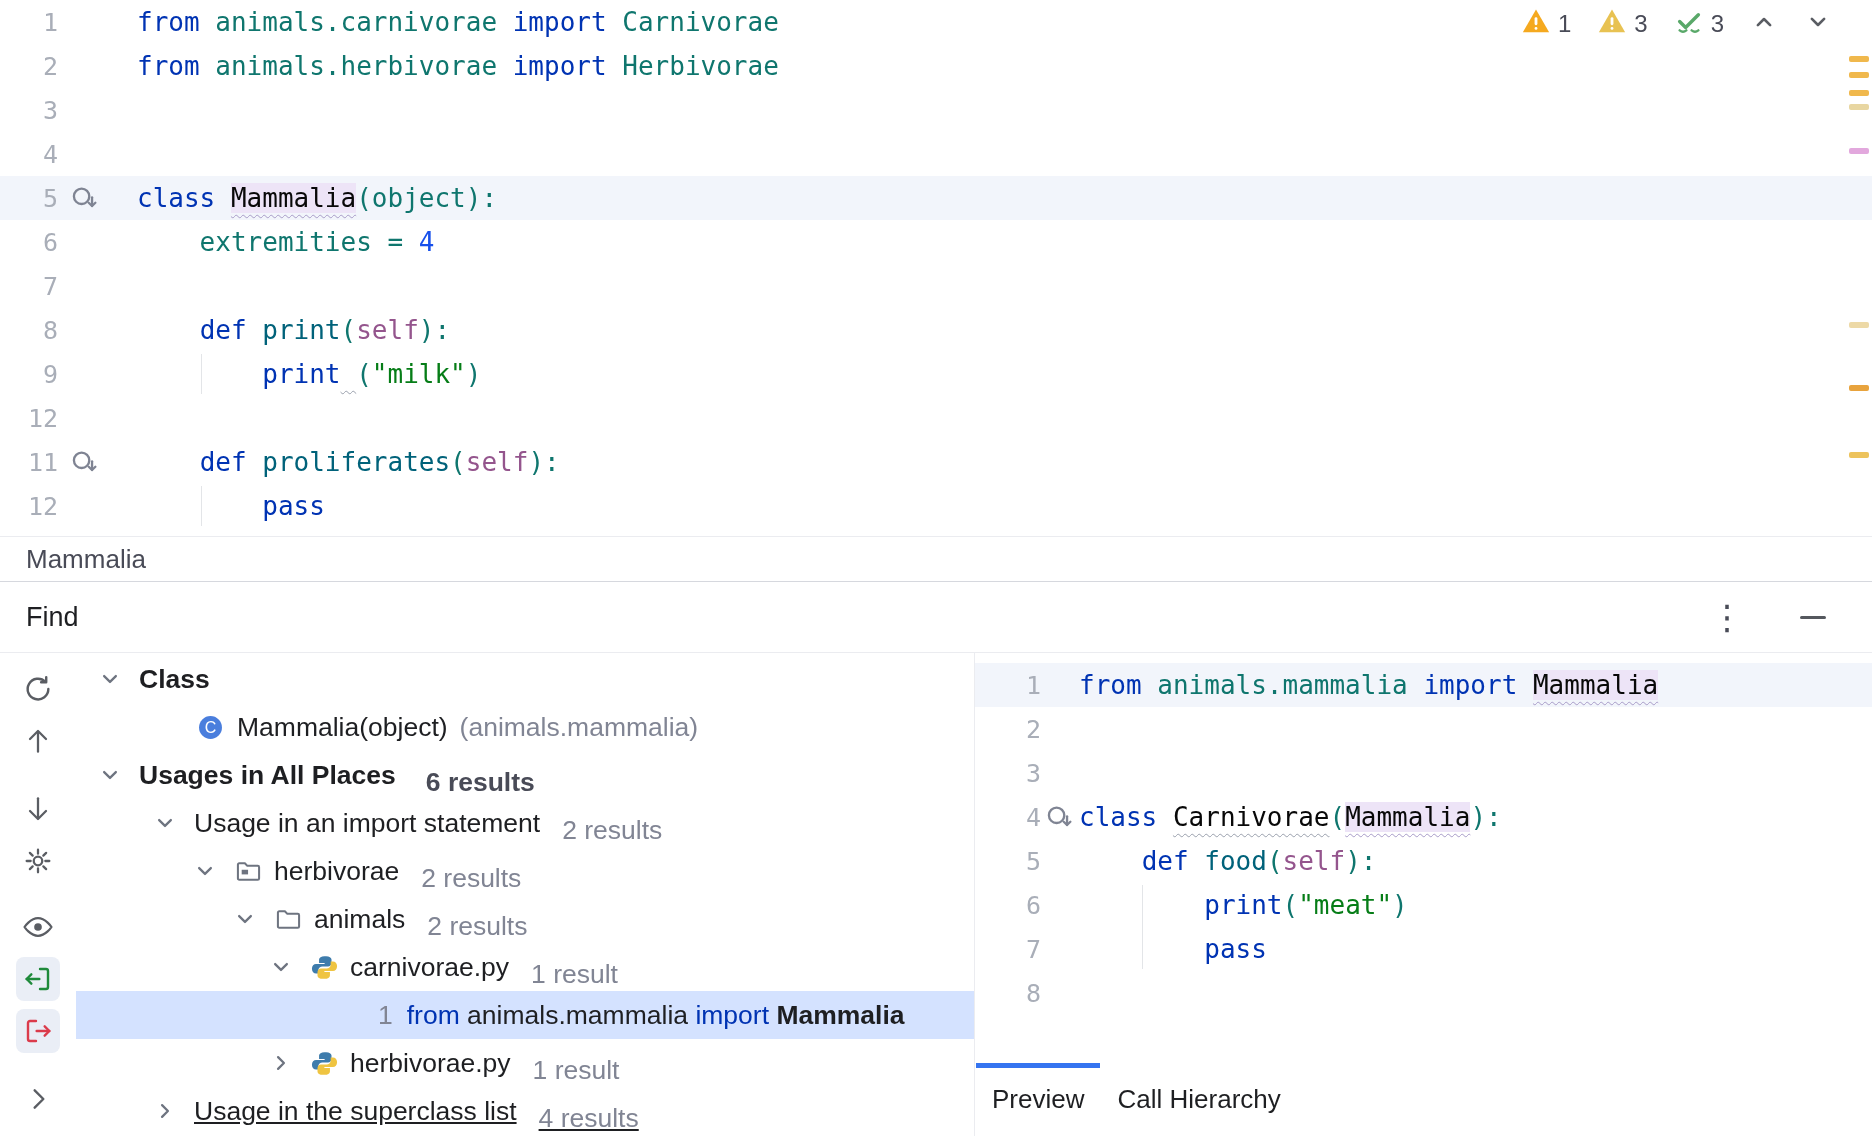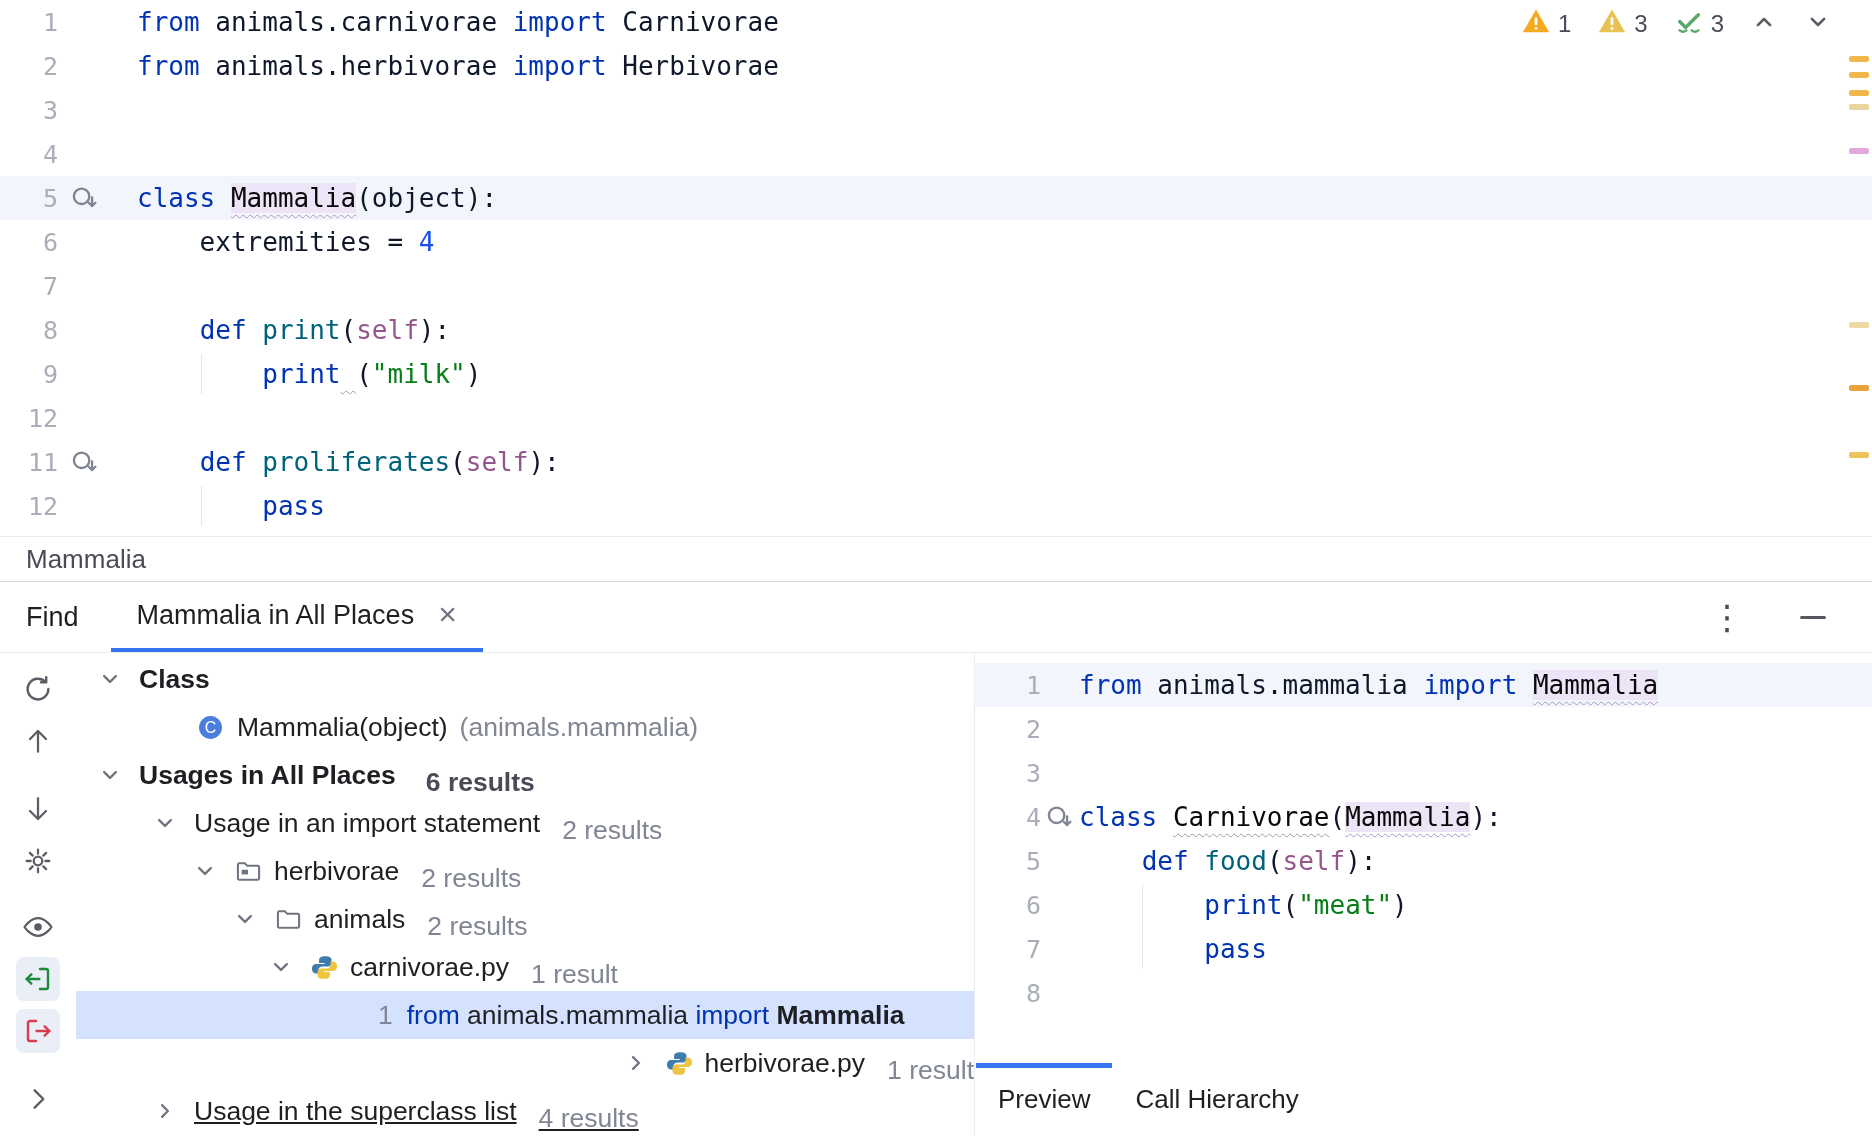--- a/index.html
+++ b/index.html
@@ -14,21 +14,21 @@
   .gutter { flex-shrink:0; display:flex; align-items:center; height:100%; }
   #editor .gutter { width:137px; }
   #editor .lnum { width:58px; text-align:right; }
   .lnum { color:#A9AEB8; font-size:25px; }
   .gicon { display:flex; align-items:center; }
   #editor .gicon { width:40px; margin-left:12px; }
   .code-text { display:flex; align-items:center; }
   .code-text span { white-space:pre; }
 
   .tk-kw  { color:#0033B3; }
-  .tk-pl  { color:#0f172a; }
+  .tk-pl  { color:#0f766e; }
   .tk-fn  { color:#00627A; }
   .tk-slf { color:#94558D; }
   .tk-str { color:#067D17; }
   .tk-num { color:#1750EB; }
   .tk-bold{ color:#1E1F22; font-weight:700; }
   .tk-hl  { color:#080808; background:#EDE4F7;
             text-decoration-line:underline; text-decoration-style:wavy;
             text-decoration-color:#A89CC8; text-decoration-thickness:1px; text-underline-offset:7px; }
   .tk-ty, .tk-sq { color:#080808;
             text-decoration-line:underline; text-decoration-style:wavy;
@@ -78,21 +78,21 @@
   .usage-linenum { color:#818594; margin-right:14px; }
   .usage-text .tk-pl { color:#1E1F22; }
 
   
   #preview-pane { flex:1; position:relative; overflow:hidden; }
   #preview-lines { padding-top:10px; }
   #preview-pane .gutter { width:104px; }
   #preview-pane .lnum { width:66px; text-align:right; }
   #preview-pane .gicon { width:32px; margin-left:4px; }
   #preview-tabs { position:absolute; left:0; right:0; bottom:0; height:73px; display:flex; align-items:stretch; }
-  .pv-tab { position:relative; display:flex; align-items:center; padding:0 22px; margin-left:1px;
+  .pv-tab { position:relative; display:flex; align-items:center; padding:0 16px; margin-left:1px;
             font-size:26px; color:#1E1F22; }
   .pv-tab.active::before { content:""; position:absolute; top:0; left:0; right:0; height:5px; background:#3574F0; }
 </style>
 </head>
 <body>
 
 <div id="app">
 
   <section id="editor">
     <div id="main-lines">
@@ -289,24 +289,20 @@
       </div>
   </section>
 
   <div id="breadcrumbs">
     <span>Mammalia</span>
   </div>
 
   <section id="find-panel">
     <header id="find-header">
       <span id="find-title">Find</span>
-      <div id="find-tab">
-        <span class="tab-label">Mammalia in All Places</span>
-        <span class="tab-close">×</span>
-      </div>
       <div id="header-actions">
         <span id="kebab">⋮</span>
         <span id="minimize"></span>
       </div>
     </header>
 
     <div id="find-body">
       <div id="find-toolbar">
           <div class="tb-btn" style="margin-top: 0px;">
             <svg width="34" height="34" viewBox="0 0 24 24" fill="none" stroke-linecap="round" stroke-linejoin="round" stroke="#5A5D63" stroke-width="1.7">
@@ -436,21 +432,21 @@
                 <path d="M12.1 21.4c2.5 0 4.4-1 4.4-2.8v-2.8h-4.6v-.9H19c1.9 0 3.4-1.5 3.4-3.9S20.9 7.1 19 7.1h-1.9v2.6c0 1.8-1.6 3.2-3.4 3.2H9.1c-1.5 0-2.9 1.3-2.9 2.9v2.8c0 1.8 1.9 2.8 4.4 2.8z" fill="#EFC441"></path>
               </svg>
             </span>
             <span class="tree-label">carnivorae.py</span>
             <span class="tree-count">1 result</span>
           </div>
           <div class="tree-row selected" style="padding-left: 302px;">
             <span class="usage-linenum">1</span>
             <span class="usage-text"><span class="tk-kw">from</span><span class="tk-pl"> animals.mammalia </span><span class="tk-kw">import</span><span class="tk-pl"> </span><span class="tk-bold">Mammalia</span></span>
           </div>
-          <div class="tree-row" style="padding-left: 192px; justify-content: flex-end;">
+          <div class="tree-row" style="padding-left: 192px;">
             <span class="chev">
               <svg width="26" height="26" viewBox="0 0 16 16" fill="none" stroke-linecap="round" stroke-linejoin="round" stroke="#6E7480" stroke-width="1.4">
                 <path d="M6.2 4.4 9.8 8l-3.6 3.6"></path>
               </svg>
             </span>
             <span class="node-icon">
               <svg width="29" height="29" viewBox="0 0 24 24">
                 <path d="M11.9 2.6c-2.5 0-4.4 1-4.4 2.8v2.8h4.6v.9H5c-1.9 0-3.4 1.5-3.4 3.9S3.1 16.9 5 16.9h1.9v-2.6c0-1.8 1.6-3.2 3.4-3.2h4.6c1.5 0 2.9-1.3 2.9-2.9V5.4c0-1.8-1.9-2.8-4.4-2.8z" fill="#3E7CAC"></path>
                 <path d="M12.1 21.4c2.5 0 4.4-1 4.4-2.8v-2.8h-4.6v-.9H19c1.9 0 3.4-1.5 3.4-3.9S20.9 7.1 19 7.1h-1.9v2.6c0 1.8-1.6 3.2-3.4 3.2H9.1c-1.5 0-2.9 1.3-2.9 2.9v2.8c0 1.8 1.9 2.8 4.4 2.8z" fill="#EFC441"></path>
               </svg>

